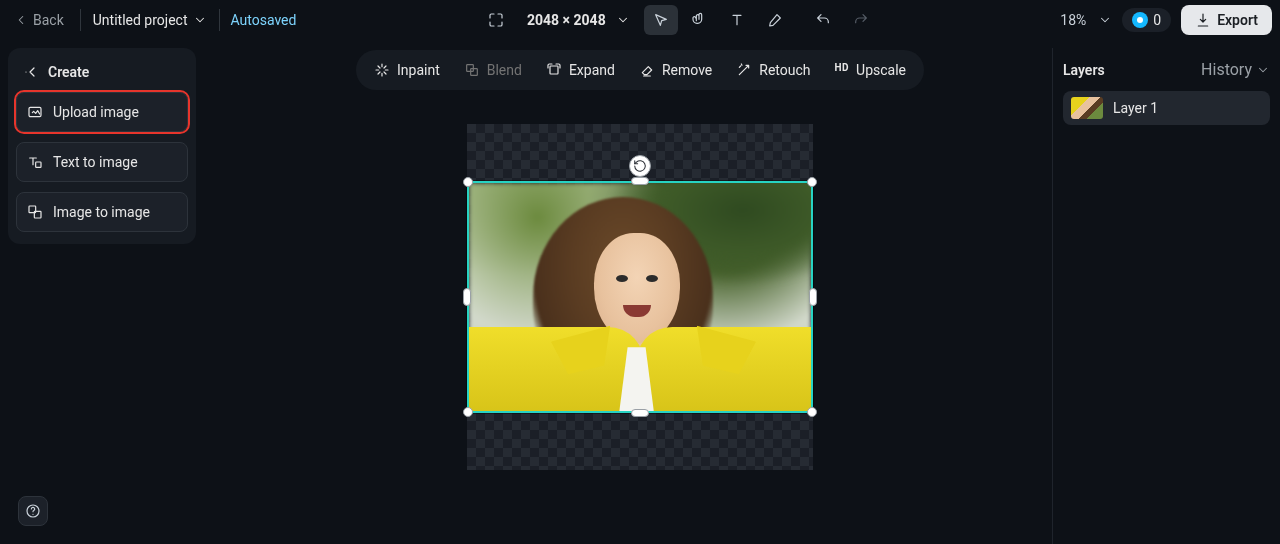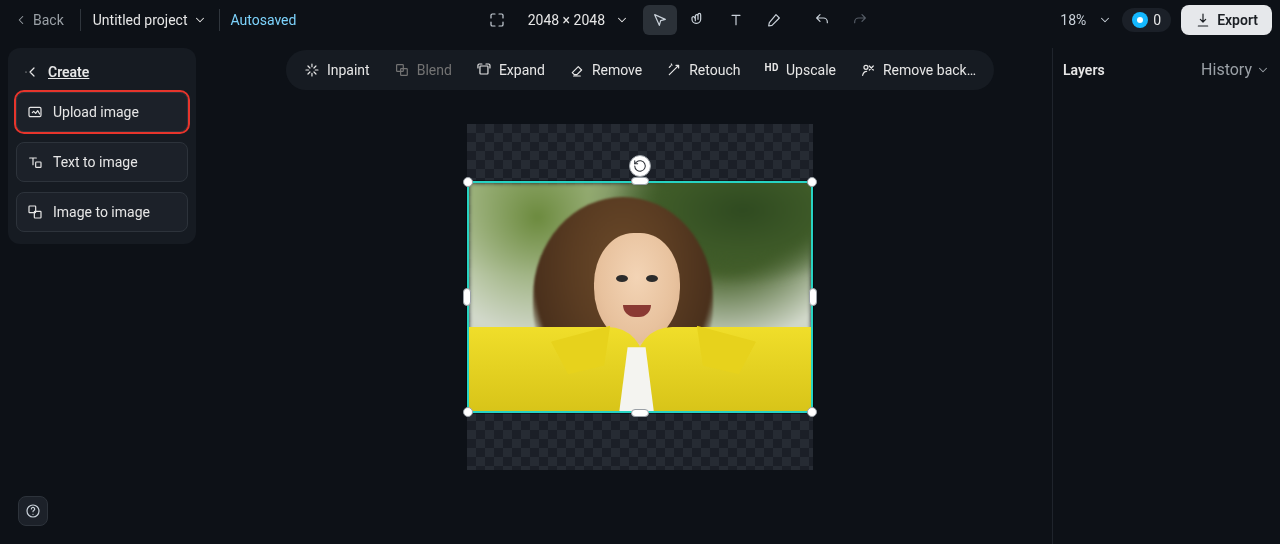--- a/index.html
+++ b/index.html
@@ -51,20 +51,21 @@
   }
   .autosaved {
     color: #7dd3fc;
   }
   .topbar-center {
     flex: 1 1 auto;
     display: flex;
     align-items: center;
     justify-content: center;
     gap: 14px;
+    font-weight: bold;
   }
   .canvas-size {
     display: flex;
     align-items: center;
     gap: 10px;
     color: #e6e6e6;
     cursor: pointer;
   }
   .tool-cluster {
     display: flex;
@@ -145,21 +146,20 @@
     background: #161b22;
     border-radius: 12px;
     padding: 10px 8px 12px 8px;
   }
   .create-header {
     display: flex;
     align-items: flex-start;
     gap: 8px;
     padding: 6px 8px 12px 8px;
     font-weight: 600;
-    text-decoration: underline;
   }
   .create-item {
     display: flex;
     align-items: center;
     gap: 10px;
     padding: 11px 10px;
     border-radius: 8px;
     border: 1px solid #2d333b;
     background: #1c2129;
     cursor: pointer;
@@ -538,27 +538,20 @@
   <div class="action-btn">
     <svg class="ico" viewBox="0 0 24 24">
         <path d="M5 19L19 5M15 5h4v4M5 8l2-2M8 3l1 2"></path>
       </svg>
     <span>Retouch</span>
   </div>
   <div class="action-btn">
     <span class="hd-badge">HD</span>
     <span>Upscale</span>
   </div>
-  <div class="action-btn">
-    <svg class="ico" viewBox="0 0 24 24">
-        <circle cx="9" cy="8" r="3"></circle>
-        <path d="M4 20c1-4 4-6 6-6M14 6l6 6M20 6l-6 6"></path>
-      </svg>
-    <span>Remove back…</span>
-  </div>
 </div>
 
 <div class="canvas-stage">
   <div class="checker"></div>
   <div class="img-layer">
     <div class="photo">
       <div class="photo-bg"></div>
       <div class="photo-foliage"></div>
       <div class="hair"></div>
       <div class="neck"></div>
@@ -593,20 +586,24 @@
 <div class="right-panel">
   <div class="right-header">
     <span class="title">Layers</span>
     <div class="history">
       <span>History</span>
       <svg class="ico ico-sm" viewBox="0 0 24 24">
           <polyline points="6 9 12 15 18 9"></polyline>
         </svg>
     </div>
   </div>
+  <div class="layer-row">
+    <div class="layer-thumb"></div>
+    <span>Layer 1</span>
+  </div>
 </div>
 
 <div class="help-btn">
   <svg class="ico" viewBox="0 0 24 24">
       <circle cx="12" cy="12" r="9"></circle>
       <path d="M9.5 9a2.5 2.5 0 1 1 3.5 2.3c-.8.4-1 .9-1 1.7M12 17h.01"></path>
     </svg>
 </div>
 
 </body></html>

